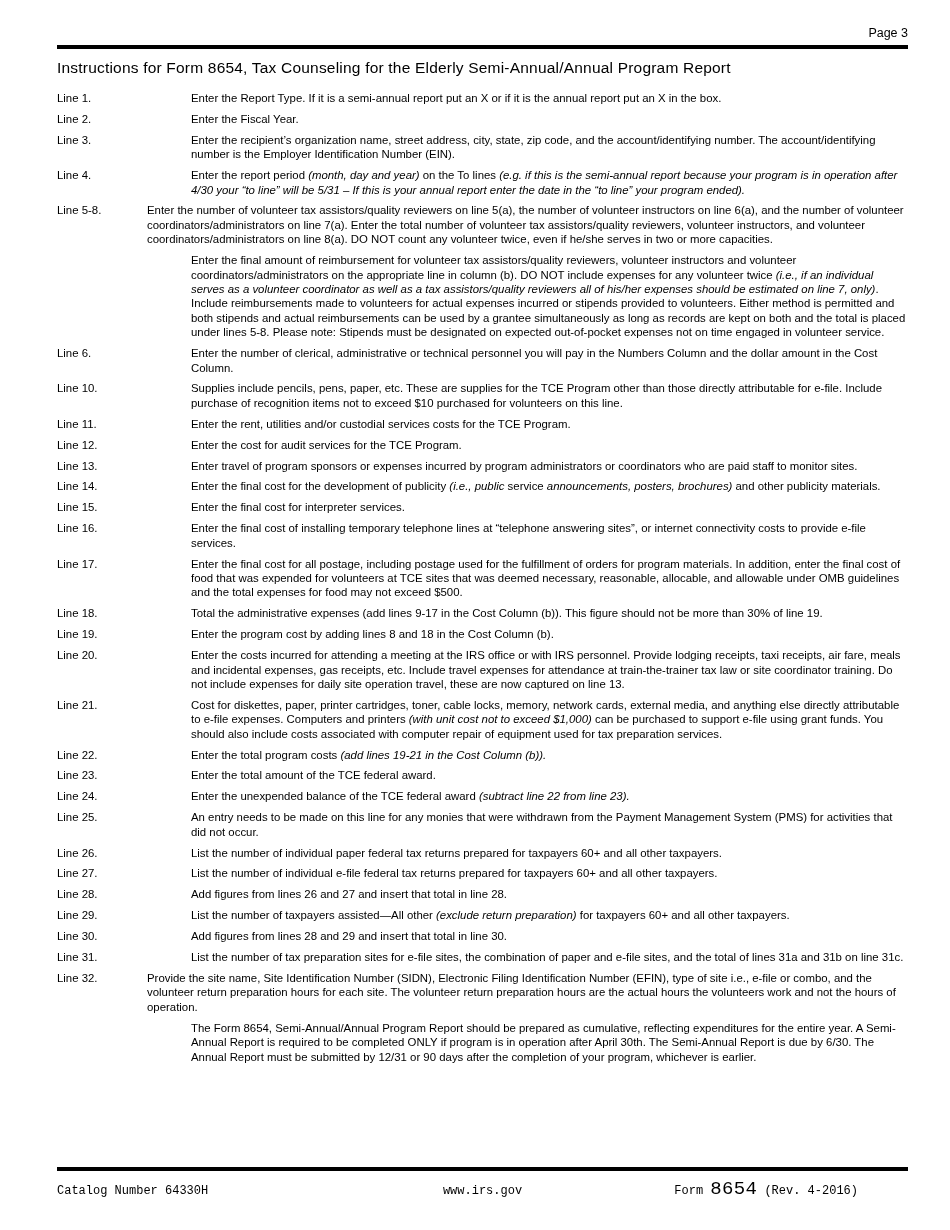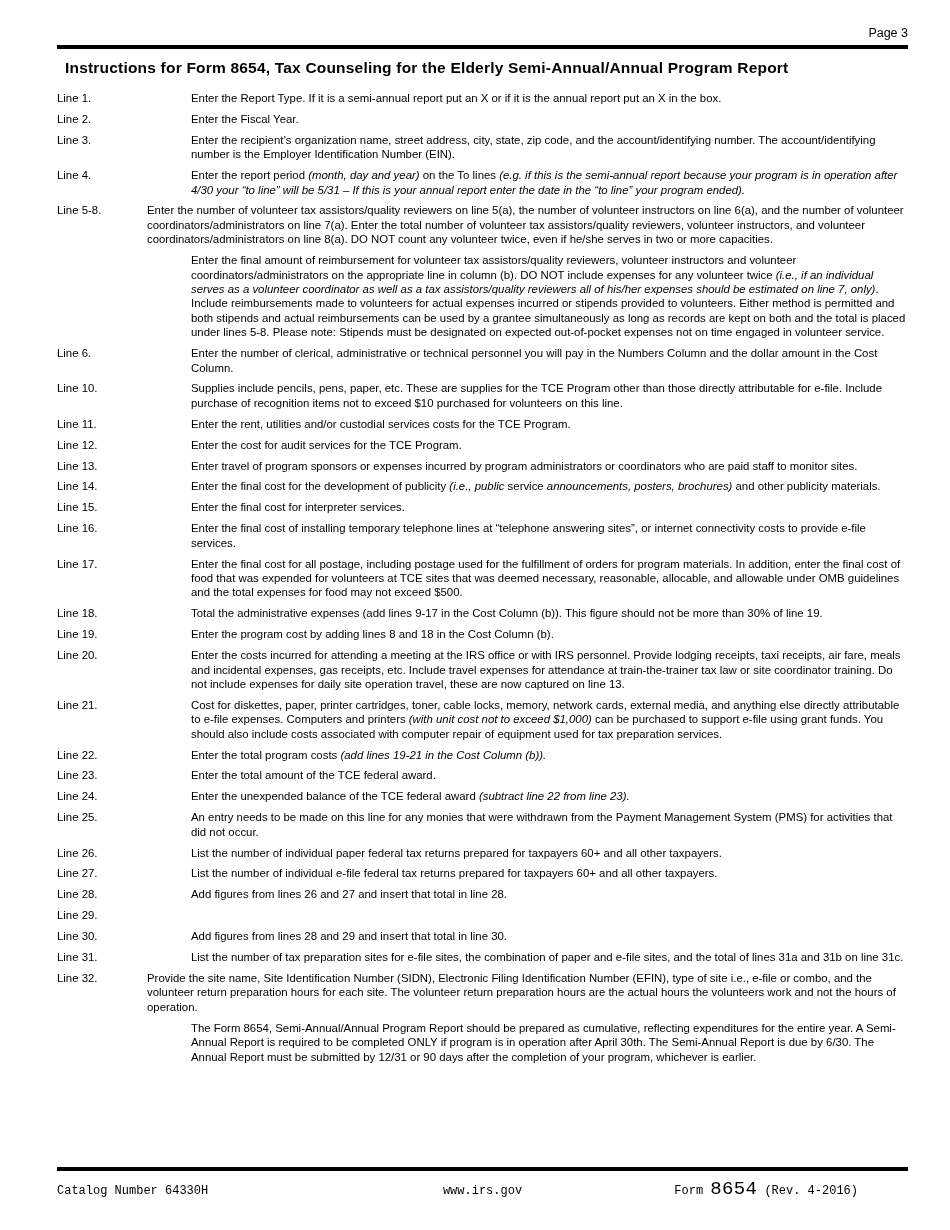--- a/index.html
+++ b/index.html
@@ -24,23 +24,23 @@
     font-size: 12.5px;
     line-height: 15px;
     margin-bottom: 4px;
   }
   .rule {
     height: 4px;
     background: #000000;
   }
   .doc-title {
     font-size: 15.5px;
-    font-weight: 700;
+    font-weight: 400;
     letter-spacing: 0.2px;
-    margin: 9px 0 14px 8px;
+    margin: 9px 0 14px 0;
     line-height: 19px;
   }
   .instruction-list { }
   .row {
     display: flex;
     margin-bottom: 6.5px;
     font-size: 11.4px;
     line-height: 14.4px;
   }
   .row .label {
@@ -235,20 +235,23 @@
         </div>
       </div>
       <div class="row">
         <div class="label">Line 28.</div>
         <div class="content">
           <p><span>Add figures from lines 26 and 27 and insert that total in line 28.</span></p>
         </div>
       </div>
       <div class="row">
         <div class="label">Line 29.</div>
+        <div class="content">
+          <p><span>List the number of taxpayers assisted—All other </span><span class="seg-i">(exclude return preparation)</span><span> for taxpayers 60+ and all other taxpayers.</span></p>
+        </div>
       </div>
       <div class="row">
         <div class="label">Line 30.</div>
         <div class="content">
           <p><span>Add figures from lines 28 and 29 and insert that total in line 30.</span></p>
         </div>
       </div>
       <div class="row">
         <div class="label">Line 31.</div>
         <div class="content">

